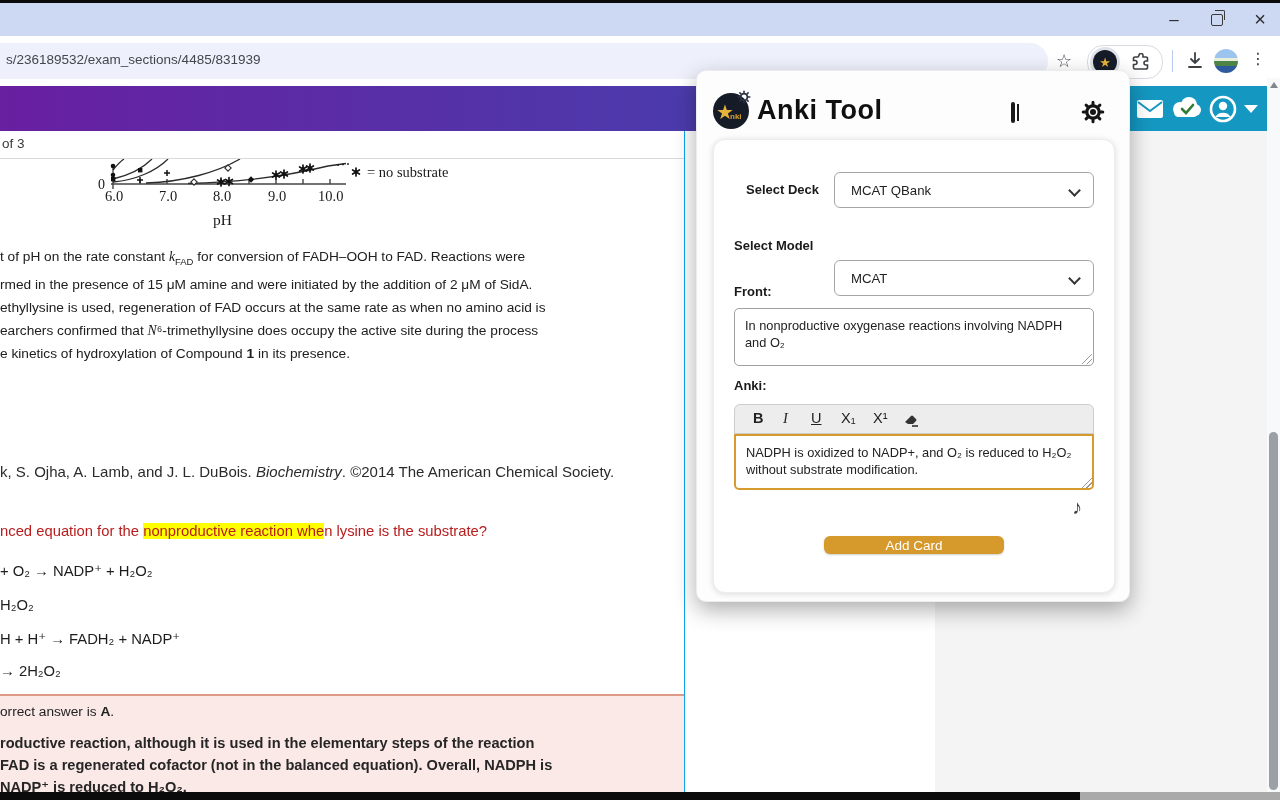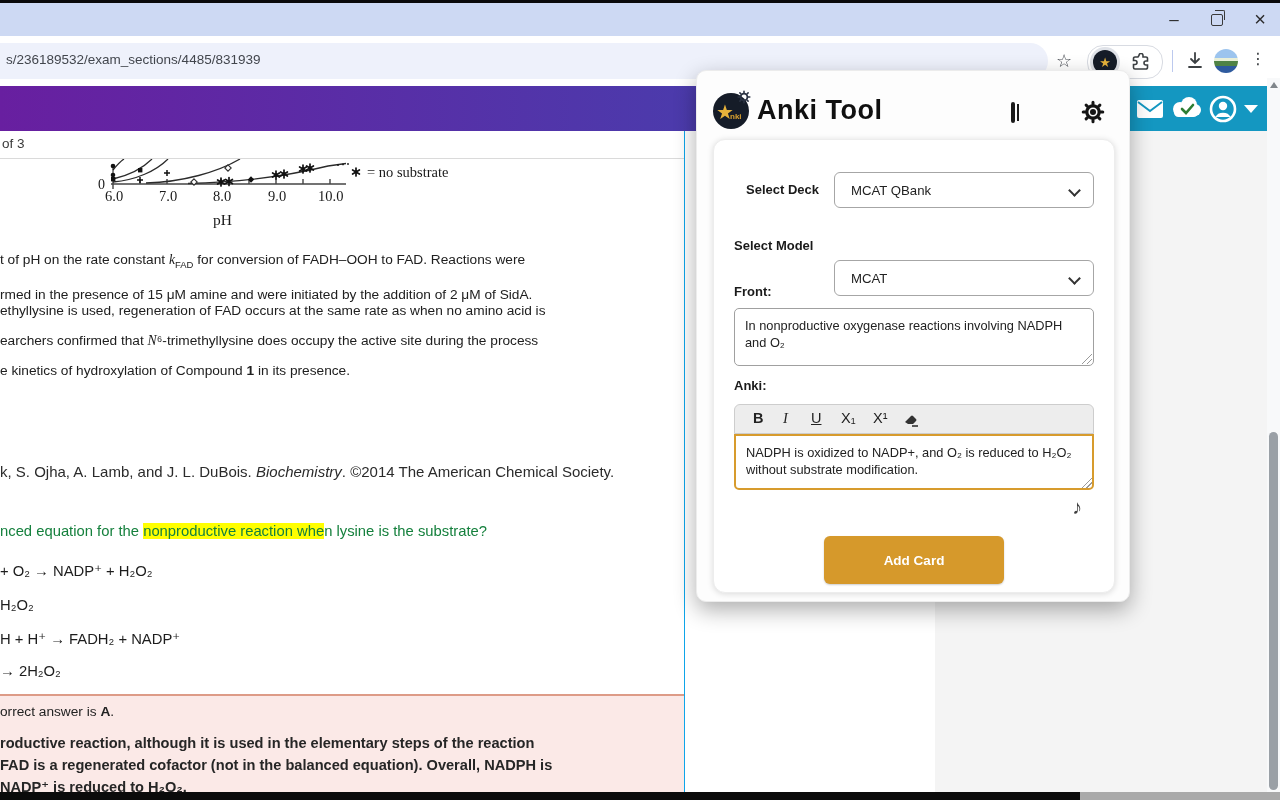--- a/index.html
+++ b/index.html
@@ -35,24 +35,24 @@
   .sb-track{left:1267px;top:78px;width:13px;height:716px;background:#f8f9fa;}
   .sb-up{left:1270px;top:82px;width:0;height:0;border-left:4.5px solid transparent;border-right:4.5px solid transparent;
       border-bottom:6px solid #80868b;}
   .sb-thumb{left:1269px;top:432px;width:9px;height:358px;background:#9aa0a6;border-radius:5px;}
   
   .page-left{left:0;top:131px;width:684px;height:663px;background:#fff;border-right:2px solid #0ea5e9;}
   .page-mid{left:685px;top:131px;width:250px;height:663px;background:#fff;}
   .page-right{left:935px;top:131px;width:332px;height:663px;background:#f4f4f4;}
   .pager{left:2px;top:5px;font-size:13.5px;color:#3a3a3a;}
   .hr1{left:0;top:27px;width:684px;height:1px;background:#dadada;}
-  .body-text{font-size:13.7px;line-height:30px;color:#202020;width:676px;}
+  .body-text{font-size:13.7px;line-height:23px;color:#202020;width:676px;}
   .serif-i{font-family:"Liberation Serif","DejaVu Serif",serif;font-style:italic;}
   .cite{font-size:15px;color:#2b2b2b;}
-  .question{font-size:14.8px;color:#15803d;}
+  .question{font-size:14.8px;color:#b91c1c;}
   .hl{background:#ffff00;}
   .opt{font-size:14.8px;color:#1d1d1d;}
   .expl{left:0;top:563px;width:684px;height:100px;background:#fbe9e7;border-top:2px solid #dd9b87;overflow:hidden;}
   .expl-l1{position:absolute;left:0px;top:8px;font-size:13.7px;color:#222;}
   .expl-bold{position:absolute;left:0px;top:36px;font-size:14.6px;font-weight:bold;color:#262626;line-height:22px;width:680px;}
   
   .popup{left:696px;top:70px;width:432px;height:530px;background:#fdfdfd;border-radius:10px;
       box-shadow:0 8px 22px rgba(0,0,0,.32);border:1px solid #ececec;}
   .logo{position:absolute;left:16px;top:22px;width:36px;height:36px;border-radius:50%;background:#151c28;}
   .logo-star{position:absolute;left:3px;top:9px;font-size:20px;color:#e6b23b;line-height:1;}
@@ -74,22 +74,22 @@
   .ta{position:absolute;left:20px;width:360px;box-sizing:border-box;border:1px solid #a0a0a0;border-radius:5px;
       font-family:"Liberation Sans","DejaVu Sans",sans-serif;font-size:12.8px;line-height:17px;color:#222;
       padding:8px 10px;resize:none;background:#fff;}
   .grip{position:absolute;width:10px;height:10px;
       background:linear-gradient(135deg,transparent 0 46%,#9a9a9a 46% 54%,transparent 54% 70%,#9a9a9a 70% 78%,transparent 78%);}
   .fmt-bar{position:absolute;left:20px;top:264px;width:360px;height:30px;background:#ededed;border:1px solid #cdcdcd;
       border-radius:6px 6px 0 0;box-sizing:border-box;}
   .fmt-btn{position:absolute;top:5px;font-size:14.5px;color:#222;cursor:pointer;}
   .back-ta{border:2px solid #d79b2d !important;border-radius:0 0 5px 5px !important;}
   .note-btn{position:absolute;left:358px;top:356px;font-size:20px;color:#3f3f3f;cursor:pointer;}
-  .add-btn{position:absolute;left:110px;top:396px;width:180px;height:48px;background:#d6992b;border:none;border-radius:6px;
-      color:#fff;font-weight:bold;font-size:13.5px;font-family:inherit;cursor:pointer;box-shadow:0 1px 2px rgba(0,0,0,.2);}
+  .add-btn{position:absolute;left:110px;top:396px;width:180px;height:18px;background:#d6992b;border:none;border-radius:6px;
+      color:#fff;font-weight:normal;font-size:13.5px;font-family:inherit;cursor:pointer;box-shadow:0 1px 2px rgba(0,0,0,.2);}
   
   .bot-l{left:0;top:792px;width:1080px;height:8px;background:#0b0b0b;}
   .bot-r{left:1080px;top:792px;width:200px;height:8px;background:#a9a9a9;}
   .chart-svg text{font-family:"Liberation Serif","DejaVu Serif",serif;fill:#1a1a1a;}
 </style>
 </head>
 <body>
 
 <div id="screen">
 

